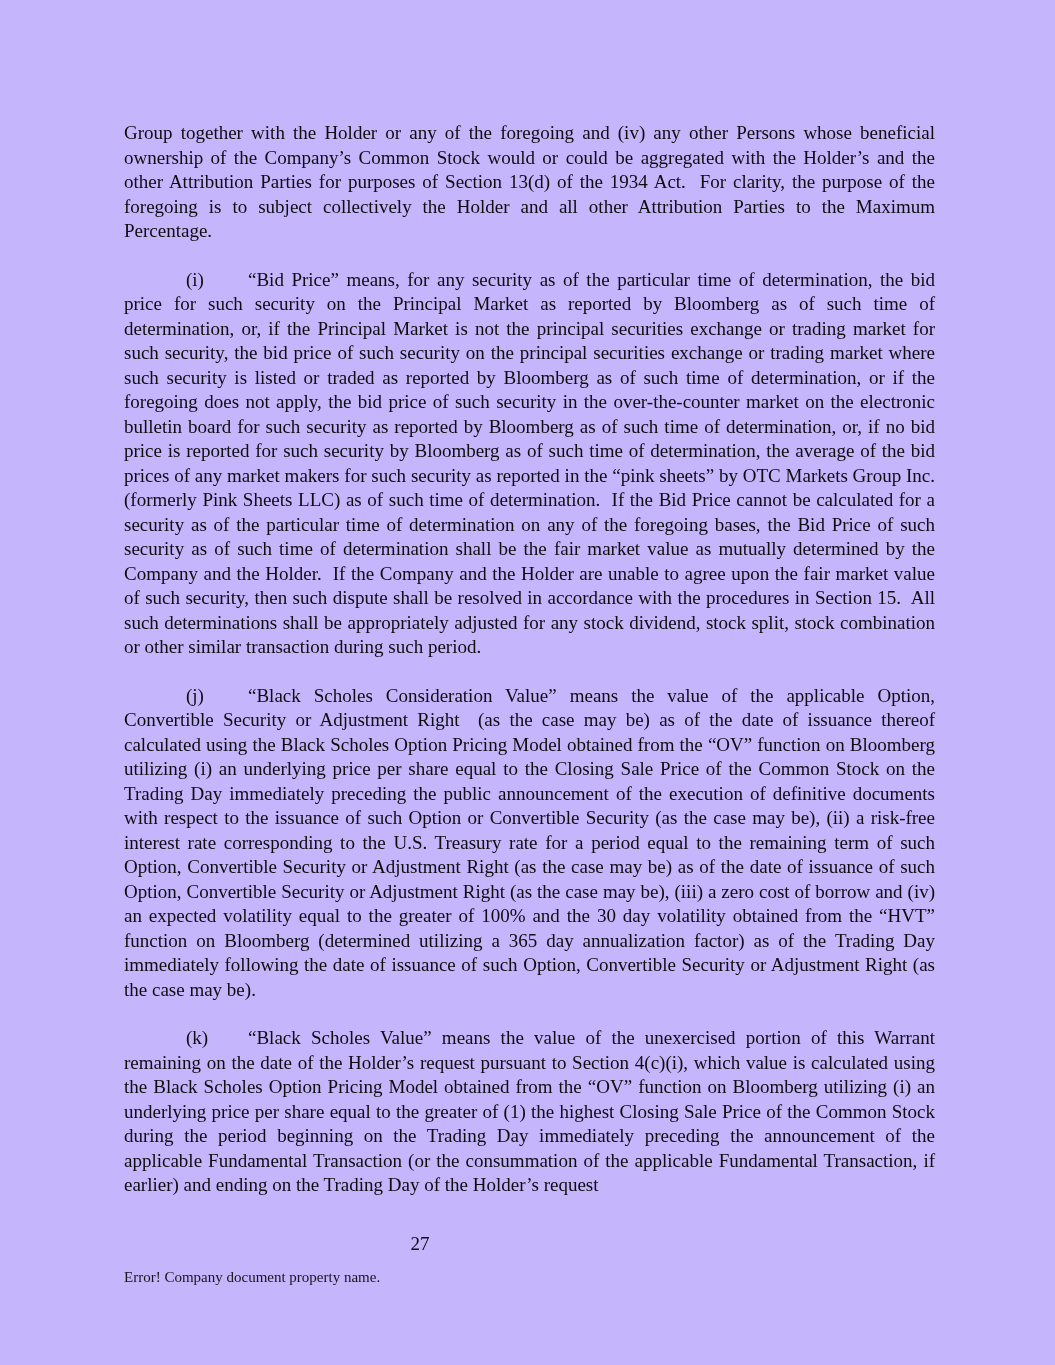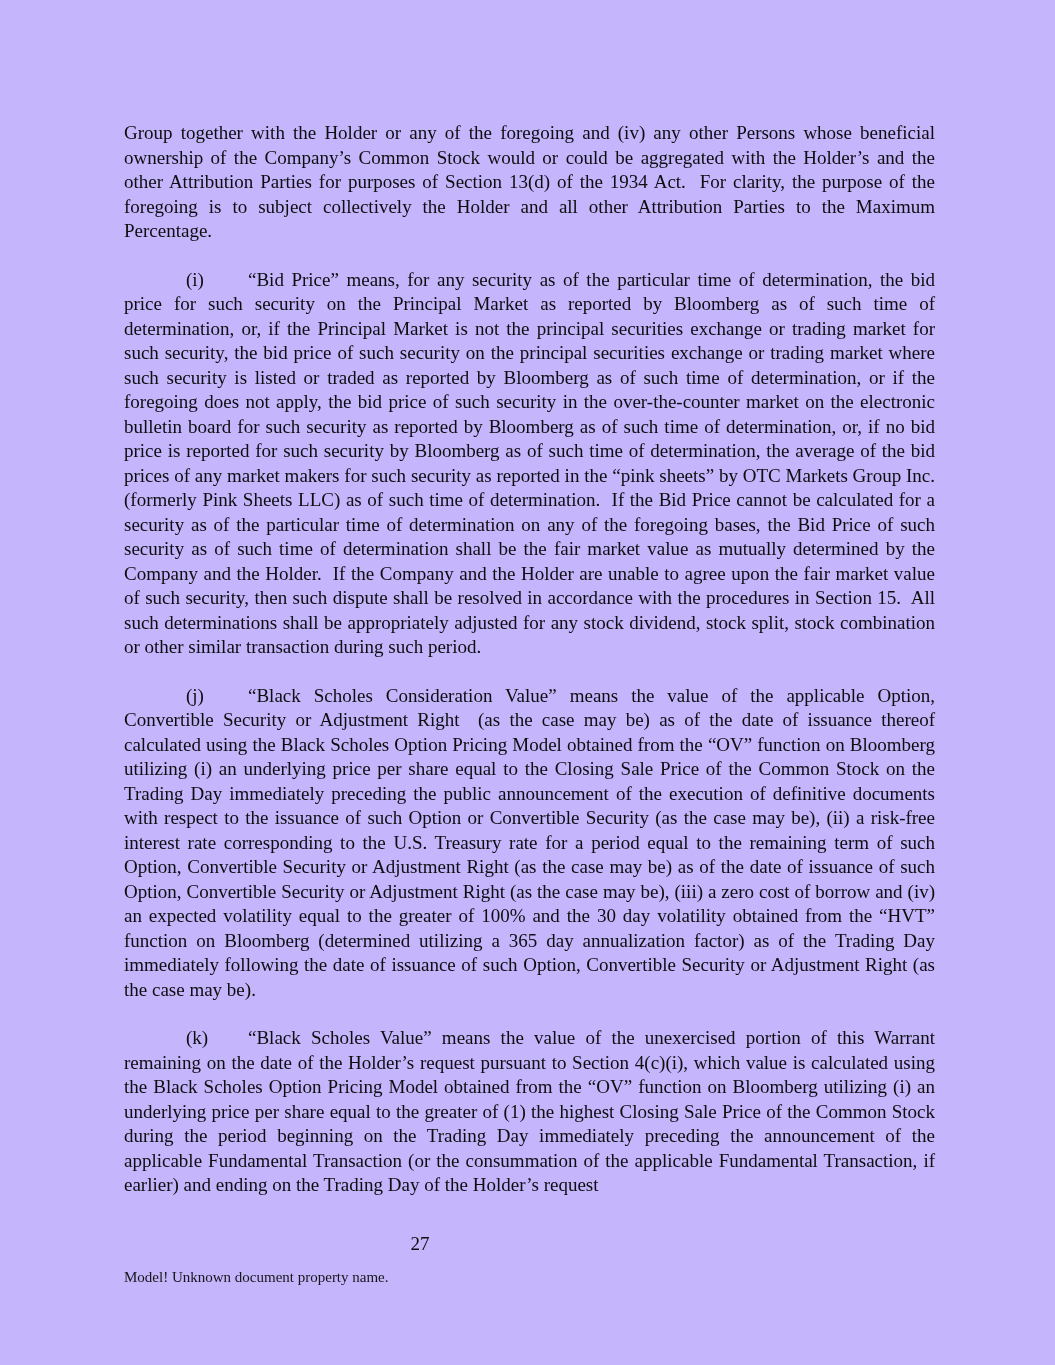--- a/index.html
+++ b/index.html
@@ -70,15 +70,15 @@
     <p class="para indented"><span class="plabel">(i)</span><span>“Bid Price” means, for any security as of the particular time of determination, the bid price for such security on the Principal Market as reported by Bloomberg as of such time of determination, or, if the Principal Market is not the principal securities exchange or trading market for such security, the bid price of such security on the principal securities exchange or trading market where such security is listed or traded as reported by Bloomberg as of such time of determination, or if the foregoing does not apply, the bid price of such security in the over-the-counter market on the electronic bulletin board for such security as reported by Bloomberg as of such time of determination, or, if no bid price is reported for such security by Bloomberg as of such time of determination, the average of the bid prices of any market makers for such security as reported in the “pink sheets” by OTC Markets Group Inc. (formerly Pink Sheets LLC) as of such time of determination.&nbsp; If the Bid Price cannot be calculated for a security as of the particular time of determination on any of the foregoing bases, the Bid Price of such security as of such time of determination shall be the fair market value as mutually determined by the Company and the Holder.&nbsp; If the Company and the Holder are unable to agree upon the fair market value of such security, then such dispute shall be resolved in accordance with the procedures in Section 15.&nbsp; All such determinations shall be appropriately adjusted for any stock dividend, stock split, stock combination or other similar transaction during such period.</span></p>
 
     <p class="para indented"><span class="plabel">(j)</span><span>“Black Scholes Consideration Value” means the value of the applicable Option, Convertible Security or Adjustment Right&nbsp; (as the case may be) as of the date of issuance thereof calculated using the Black Scholes Option Pricing Model obtained from the “OV” function on Bloomberg utilizing (i) an underlying price per share equal to the Closing Sale Price of the Common Stock on the Trading Day immediately preceding the public announcement of the execution of definitive documents with respect to the issuance of such Option or Convertible Security (as the case may be), (ii) a risk-free interest rate corresponding to the U.S. Treasury rate for a period equal to the remaining term of such Option, Convertible Security or Adjustment Right (as the case may be) as of the date of issuance of such Option, Convertible Security or Adjustment Right (as the case may be), (iii) a zero cost of borrow and (iv) an expected volatility equal to the greater of 100% and the 30 day volatility obtained from the “HVT” function on Bloomberg (determined utilizing a 365 day annualization factor) as of the Trading Day immediately following the date of issuance of such Option, Convertible Security or Adjustment Right (as the case may be).</span></p>
 
     <p class="para indented"><span class="plabel">(k)</span><span>“Black Scholes Value” means the value of the unexercised portion of this Warrant remaining on the date of the Holder’s request pursuant to Section 4(c)(i), which value is calculated using the Black Scholes Option Pricing Model obtained from the “OV” function on Bloomberg utilizing (i) an underlying price per share equal to the greater of (1) the highest Closing Sale Price of the Common Stock during the period beginning on the Trading Day immediately preceding the announcement of the applicable Fundamental Transaction (or the consummation of the applicable Fundamental Transaction, if earlier) and ending on the Trading Day of the Holder’s request</span></p>
 
   </div>
 
   <div class="page-footer-number">27</div>
 
-  <div class="footer-note">Model! Unknown document property name.</div>
+  <div class="footer-note">Error! Company document property name.</div>
 
 </div>
 
 </body></html>

